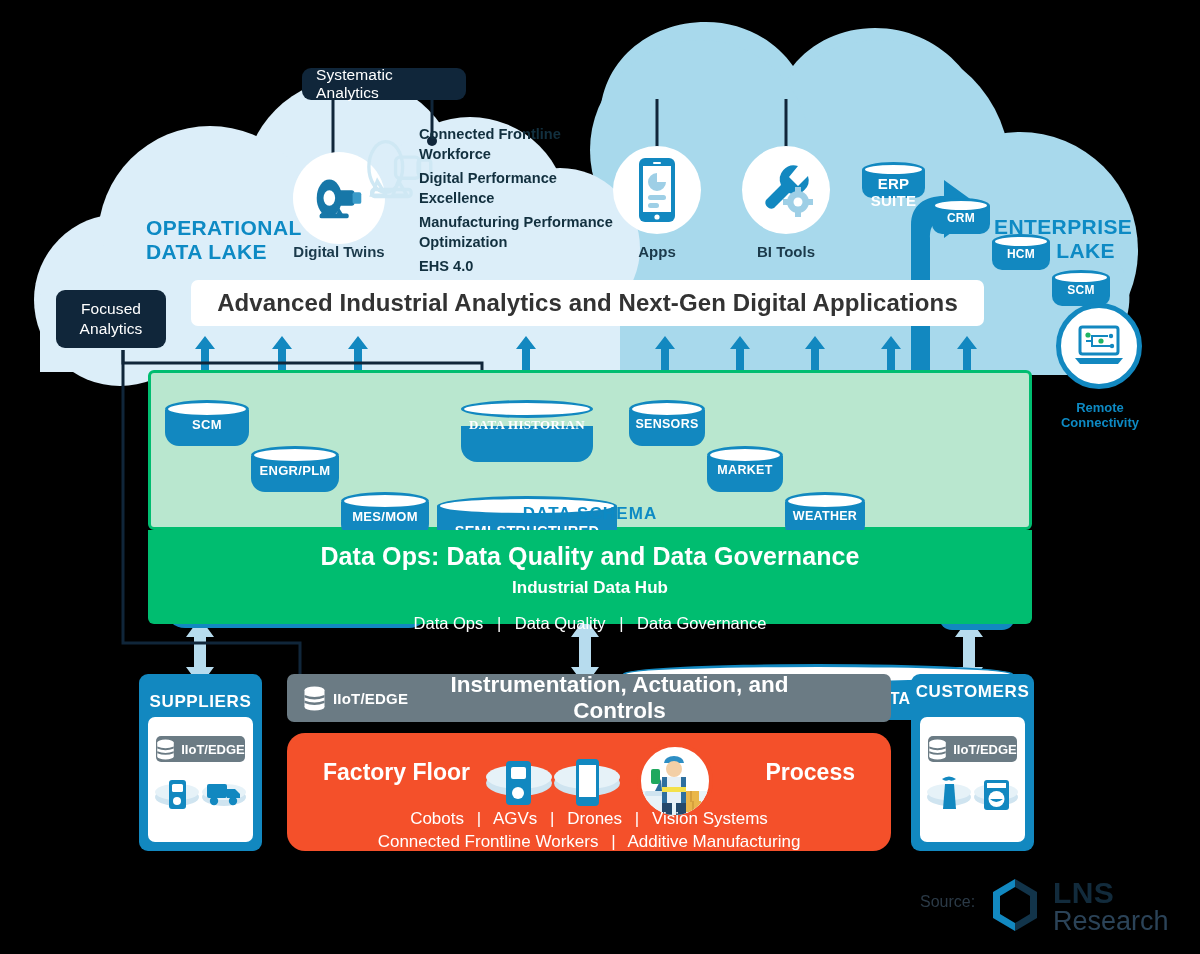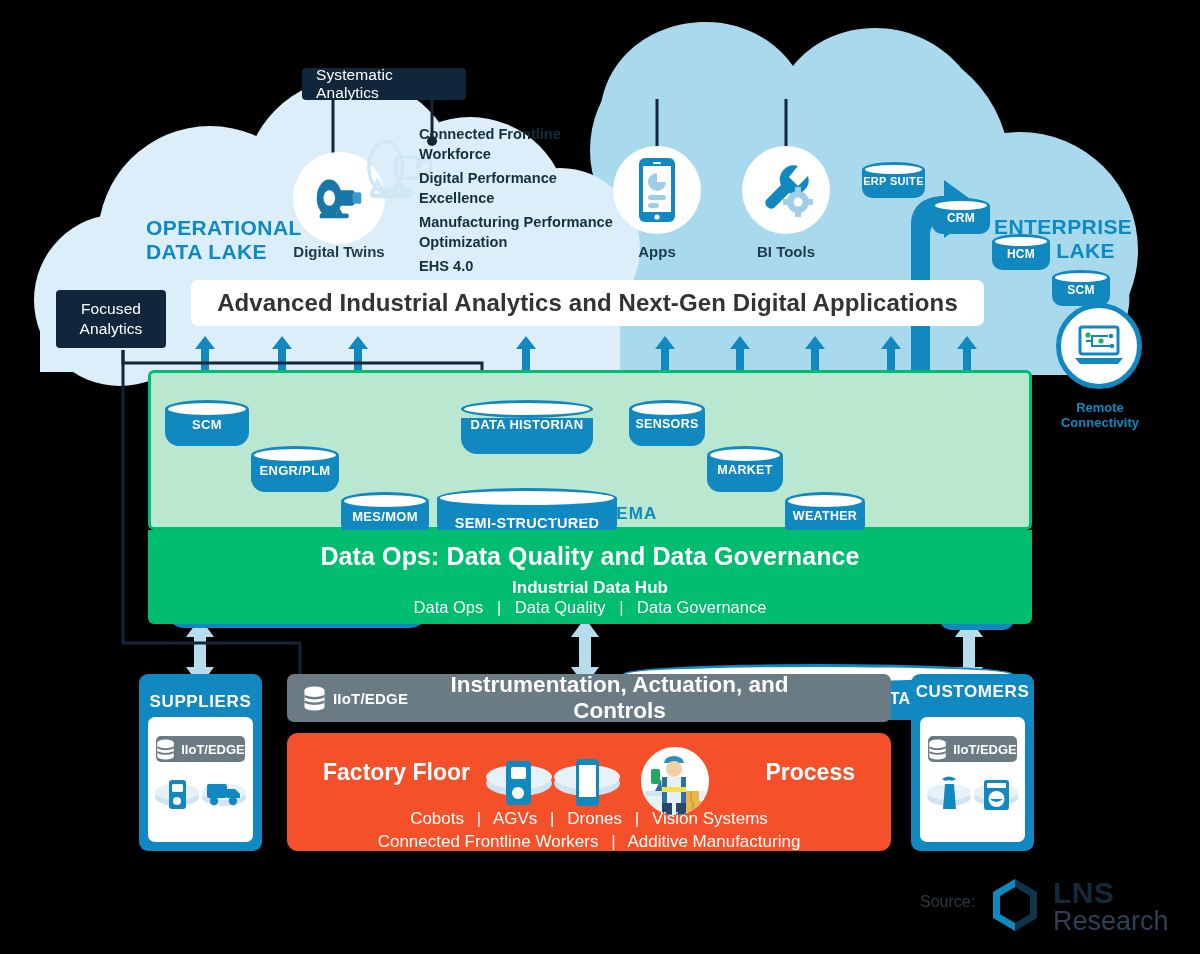--- a/index.html
+++ b/index.html
@@ -9,21 +9,21 @@
   .abs{position:absolute;}
   .nosel{user-select:none;}
 
   
   #cloudSvg{position:absolute;left:0;top:0;width:1200px;height:954px;}
 
   
   .lakeLabel{font-weight:bold;font-size:21px;line-height:24px;color:#0d8ac4;letter-spacing:.4px;margin-left:18px;}
 
   
-  .callout{background:#10263a;color:#fff;border-radius:4px;
+  .callout{background:#10263a;color:#fff;border-radius:9px;
            font-size:15.5px;font-weight:normal;display:flex;align-items:center;
            justify-content:center;padding:0 14px;box-sizing:border-box;letter-spacing:.1px;}
 
   
   .badge{border-radius:50%;background:#fff;display:flex;align-items:center;justify-content:center;}
   .badgeCap{font-size:15px;font-weight:bold;color:#1b3a4b;text-align:center;}
 
   
   .featList{color:#12303f;font-size:14.6px;font-weight:bold;line-height:19.5px;}
   .featList div{margin-bottom:5px;}
@@ -40,30 +40,30 @@
           color:#333;font-size:24px;font-weight:bold;letter-spacing:.1px;}
 
   
   #schemaPanel{background:#b9e7cf;border:3px solid #00bd70;border-radius:6px;box-sizing:border-box;}
   #schemaLabel{color:#0d8ac4;font-weight:bold;font-size:17px;letter-spacing:1.1px;text-align:center;}
 
   
   #opsPanel{background:#00bd70;border-radius:0 0 6px 6px;color:#fff;text-align:center;}
   #opsTitle{font-size:25px;font-weight:bold;letter-spacing:.1px;}
   #opsSub{font-size:17px;font-weight:bold;margin-top:7px;}
-  #opsItems{font-size:16.5px;margin-top:0;}
+  #opsItems{font-size:16.5px;margin-top:16px;}
 
   
   #instrBar{background:#6b7b84;border-radius:7px;display:flex;align-items:center;}
   #instrTitle{color:#fff;font-size:22.5px;font-weight:bold;}
   .edgeChip{display:flex;align-items:center;gap:7px;}
   .edgeTxt{color:#fff;font-size:15px;font-weight:bold;letter-spacing:.2px;}
 
   
-  #redPanel{background:#f4502a;border-radius:11px;color:#fff;}
+  #redPanel{background:#f4502a;border-radius:18px;color:#fff;}
   .redBig{font-size:23px;font-weight:bold;}
   .redList{font-size:17px;text-align:center;line-height:23px;}
 
   
   .scCard{background:#1288c0;border-radius:9px;overflow:hidden;}
   .scHdr{color:#fff;font-weight:bold;font-size:17px;letter-spacing:.6px;text-align:center;}
   .scBody{background:#fff;border-radius:7px;}
   .scEdge{background:#6b7b84;border-radius:5px;display:flex;align-items:center;justify-content:center;gap:6px;}
   .scEdgeTxt{color:#fff;font-size:13px;font-weight:bold;}
 
@@ -241,21 +241,21 @@
     <div style="margin-bottom:0">Manufacturing Performance</div>
     <div>Optimization</div>
     <div>EHS 4.0</div>
     <div>Quality 4.0</div>
     <div>APM 4.0</div>
   </div>
 
   <div class="abs cyl" style="left:862px;top:162px;width:63px;height:36px;">
     <div class="cylBody" style="height:28px;border-radius:0 0 10px 10px;"></div>
     <div class="cylTop" style="height:15px;"></div>
-    <div class="cylTxt" style="top:13px;font-size:11px;">ERP SUITE</div>
+    <div class="cylTxt" style="top:13px;font-size:15px;">ERP SUITE</div>
   </div>
   <div class="abs cyl" style="left:932px;top:162px;width:58px;height:36px;">
     <div class="cylBody" style="height:28px;border-radius:0 0 10px 10px;"></div>
     <div class="cylTop" style="height:15px;"></div>
     <div class="cylTxt" style="top:13px;font-size:12px;">CRM</div>
   </div>
   <div class="abs cyl" style="left:992px;top:162px;width:58px;height:36px;">
     <div class="cylBody" style="height:28px;border-radius:0 0 10px 10px;"></div>
     <div class="cylTop" style="height:15px;"></div>
     <div class="cylTxt" style="top:13px;font-size:12px;">HCM</div>
@@ -312,21 +312,21 @@
     </div>
 
     <div class="cyl abs" style="left:0;top:34px;width:264px;height:56px;">
       <div class="cylBody" style="height:46px;border-radius:0 0 20px 20px;"></div>
       <div class="cylTop" style="height:20px;"></div>
       <div class="cylTxt" style="top:26px;font-size:16px;">STRUCTURED DATA</div>
     </div>
   </div>
 
   <div class="abs" style="left:437px;top:400px;width:178px;height:88px;">
-    <div class="cyl abs" style="left:24px;top:0;width:132px;height:54px;">
+    <div class="cyl abs" style="left:24px;top:0;width:132px;height:62px;font-family:Liberation Serif, serif;">
       <div class="cylBody" style="height:36px;border-radius:0 0 16px 16px;"></div>
       <div class="cylTop" style="height:18px;"></div>
       <div class="cylTxt" style="top:17px;font-size:13px;">DATA HISTORIAN</div>
     </div>
     <div class="cyl abs" style="left:0;top:34px;width:180px;height:56px;">
       <div class="cylBody" style="height:46px;border-radius:0 0 20px 20px;"></div>
       <div class="cylTop" style="height:20px;"></div>
       <div class="cylTxt" style="top:27px;font-size:14.5px;">SEMI-STRUCTURED DATA</div>
     </div>
   </div>

